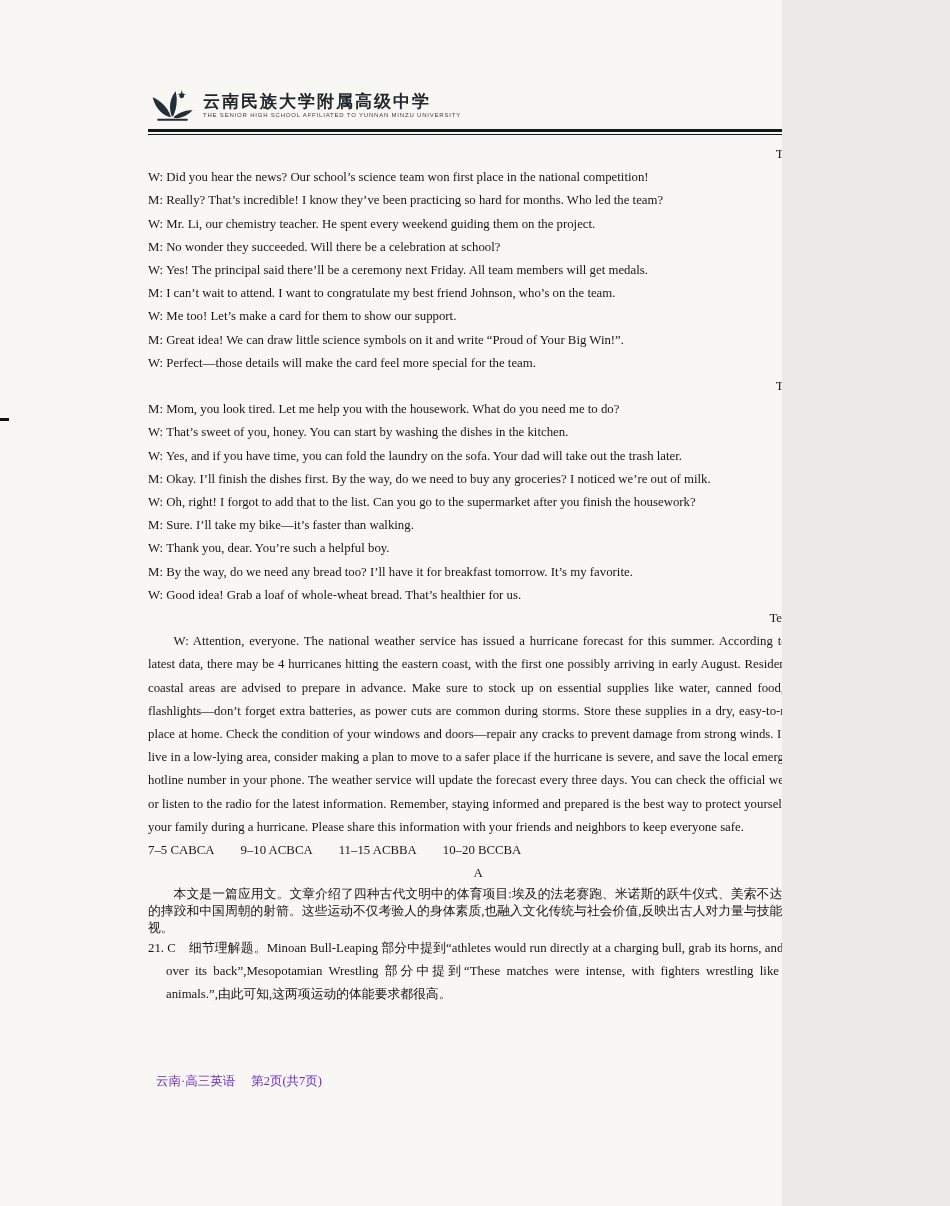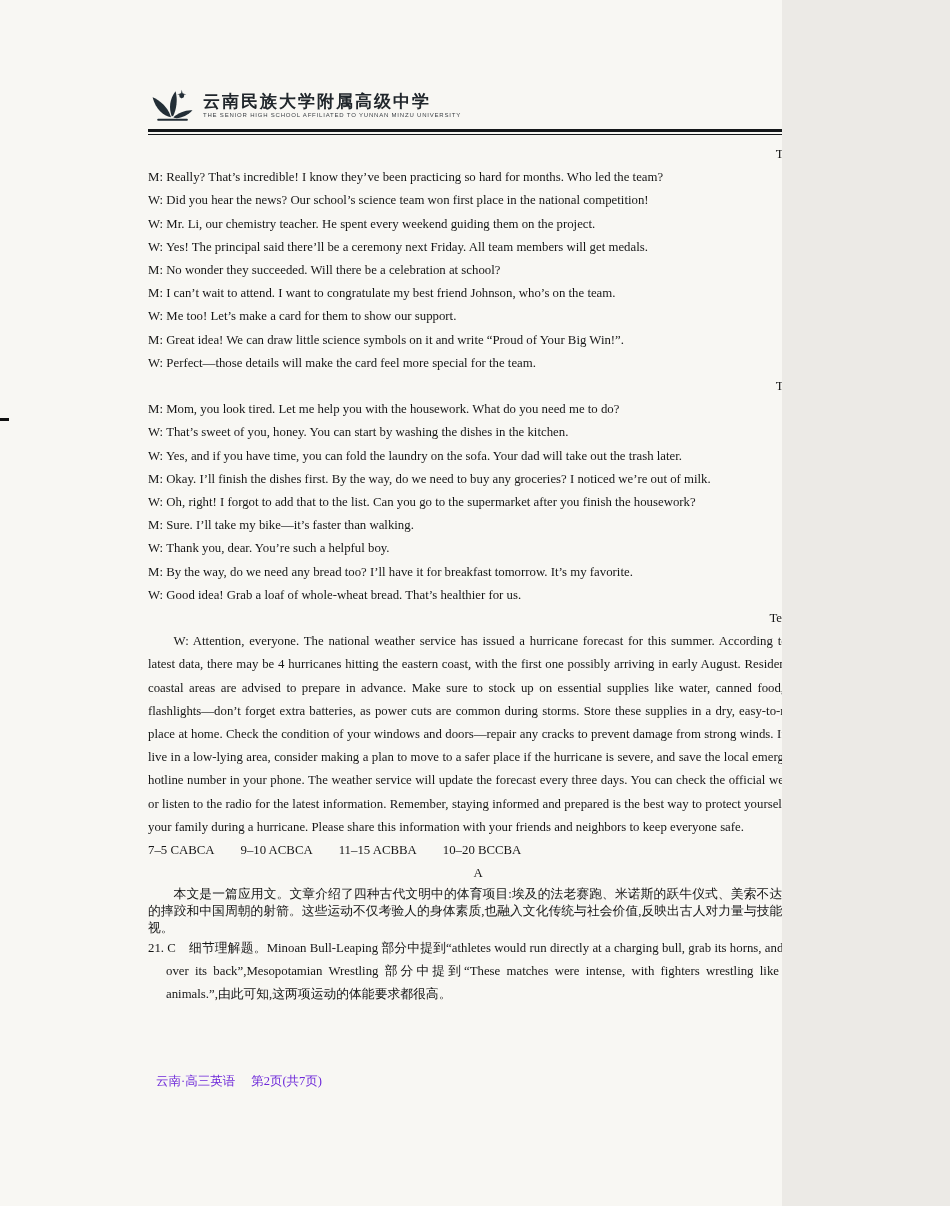--- a/index.html
+++ b/index.html
@@ -89,25 +89,25 @@
         <div class="logo-en">THE SENIOR HIGH SCHOOL AFFILIATED TO YUNNAN MINZU UNIVERSITY</div>
       </div>
     </div>
     <div class="rule-thick"></div>
     <div class="rule-thin"></div>
   </div>
 
   <div class="content">
 
     <p class="sec-title">Text 8</p>
+    <p class="dlg">W: Did you hear the news? Our school’s science team won first place in the national competition!</p>
     <p class="dlg">M: Really? That’s incredible! I know they’ve been practicing so hard for months. Who led the team?</p>
-    <p class="dlg">W: Did you hear the news? Our school’s science team won first place in the national competition!</p>
     <p class="dlg">W: Mr. Li, our chemistry teacher. He spent every weekend guiding them on the project.</p>
+    <p class="dlg">M: No wonder they succeeded. Will there be a celebration at school?</p>
     <p class="dlg">W: Yes! The principal said there’ll be a ceremony next Friday. All team members will get medals.</p>
-    <p class="dlg">M: No wonder they succeeded. Will there be a celebration at school?</p>
     <p class="dlg">M: I can’t wait to attend. I want to congratulate my best friend Johnson, who’s on the team.</p>
     <p class="dlg">W: Me too! Let’s make a card for them to show our support.</p>
     <p class="dlg">M: Great idea! We can draw little science symbols on it and write “Proud of Your Big Win!”.</p>
     <p class="dlg">W: Perfect—those details will make the card feel more special for the team.</p>
 
     <p class="sec-title">Text 9</p>
     <p class="dlg">M: Mom, you look tired. Let me help you with the housework. What do you need me to do?</p>
     <p class="dlg">W: That’s sweet of you, honey. You can start by washing the dishes in the kitchen.</p>
     <p class="dlg">W: Yes, and if you have time, you can fold the laundry on the sofa. Your dad will take out the trash later.</p>
     <p class="dlg">M: Okay. I’ll finish the dishes first. By the way, do we need to buy any groceries? I noticed we’re out of milk.</p>

